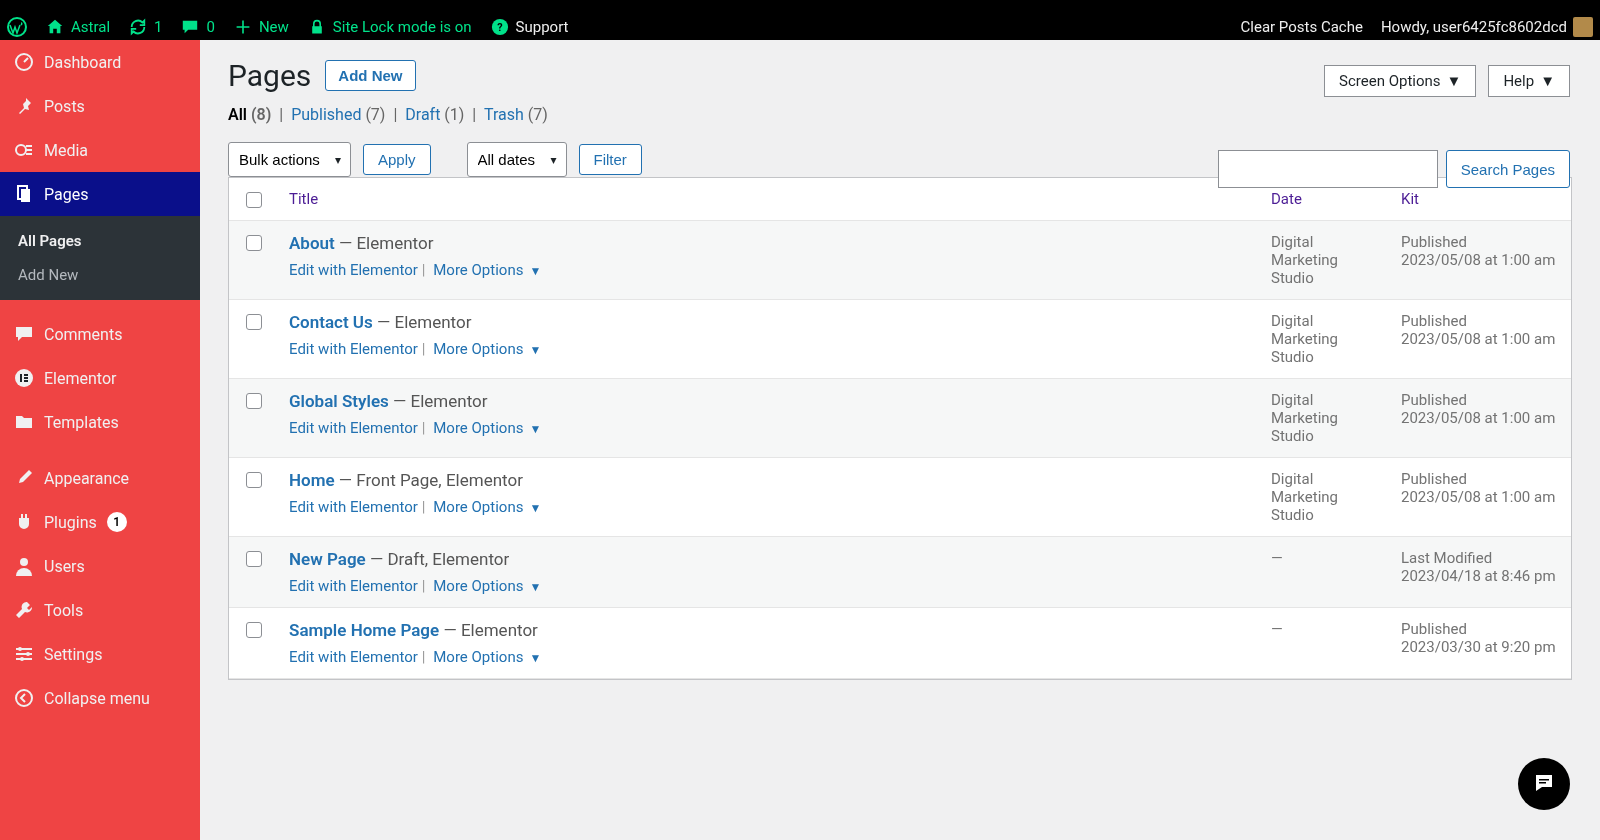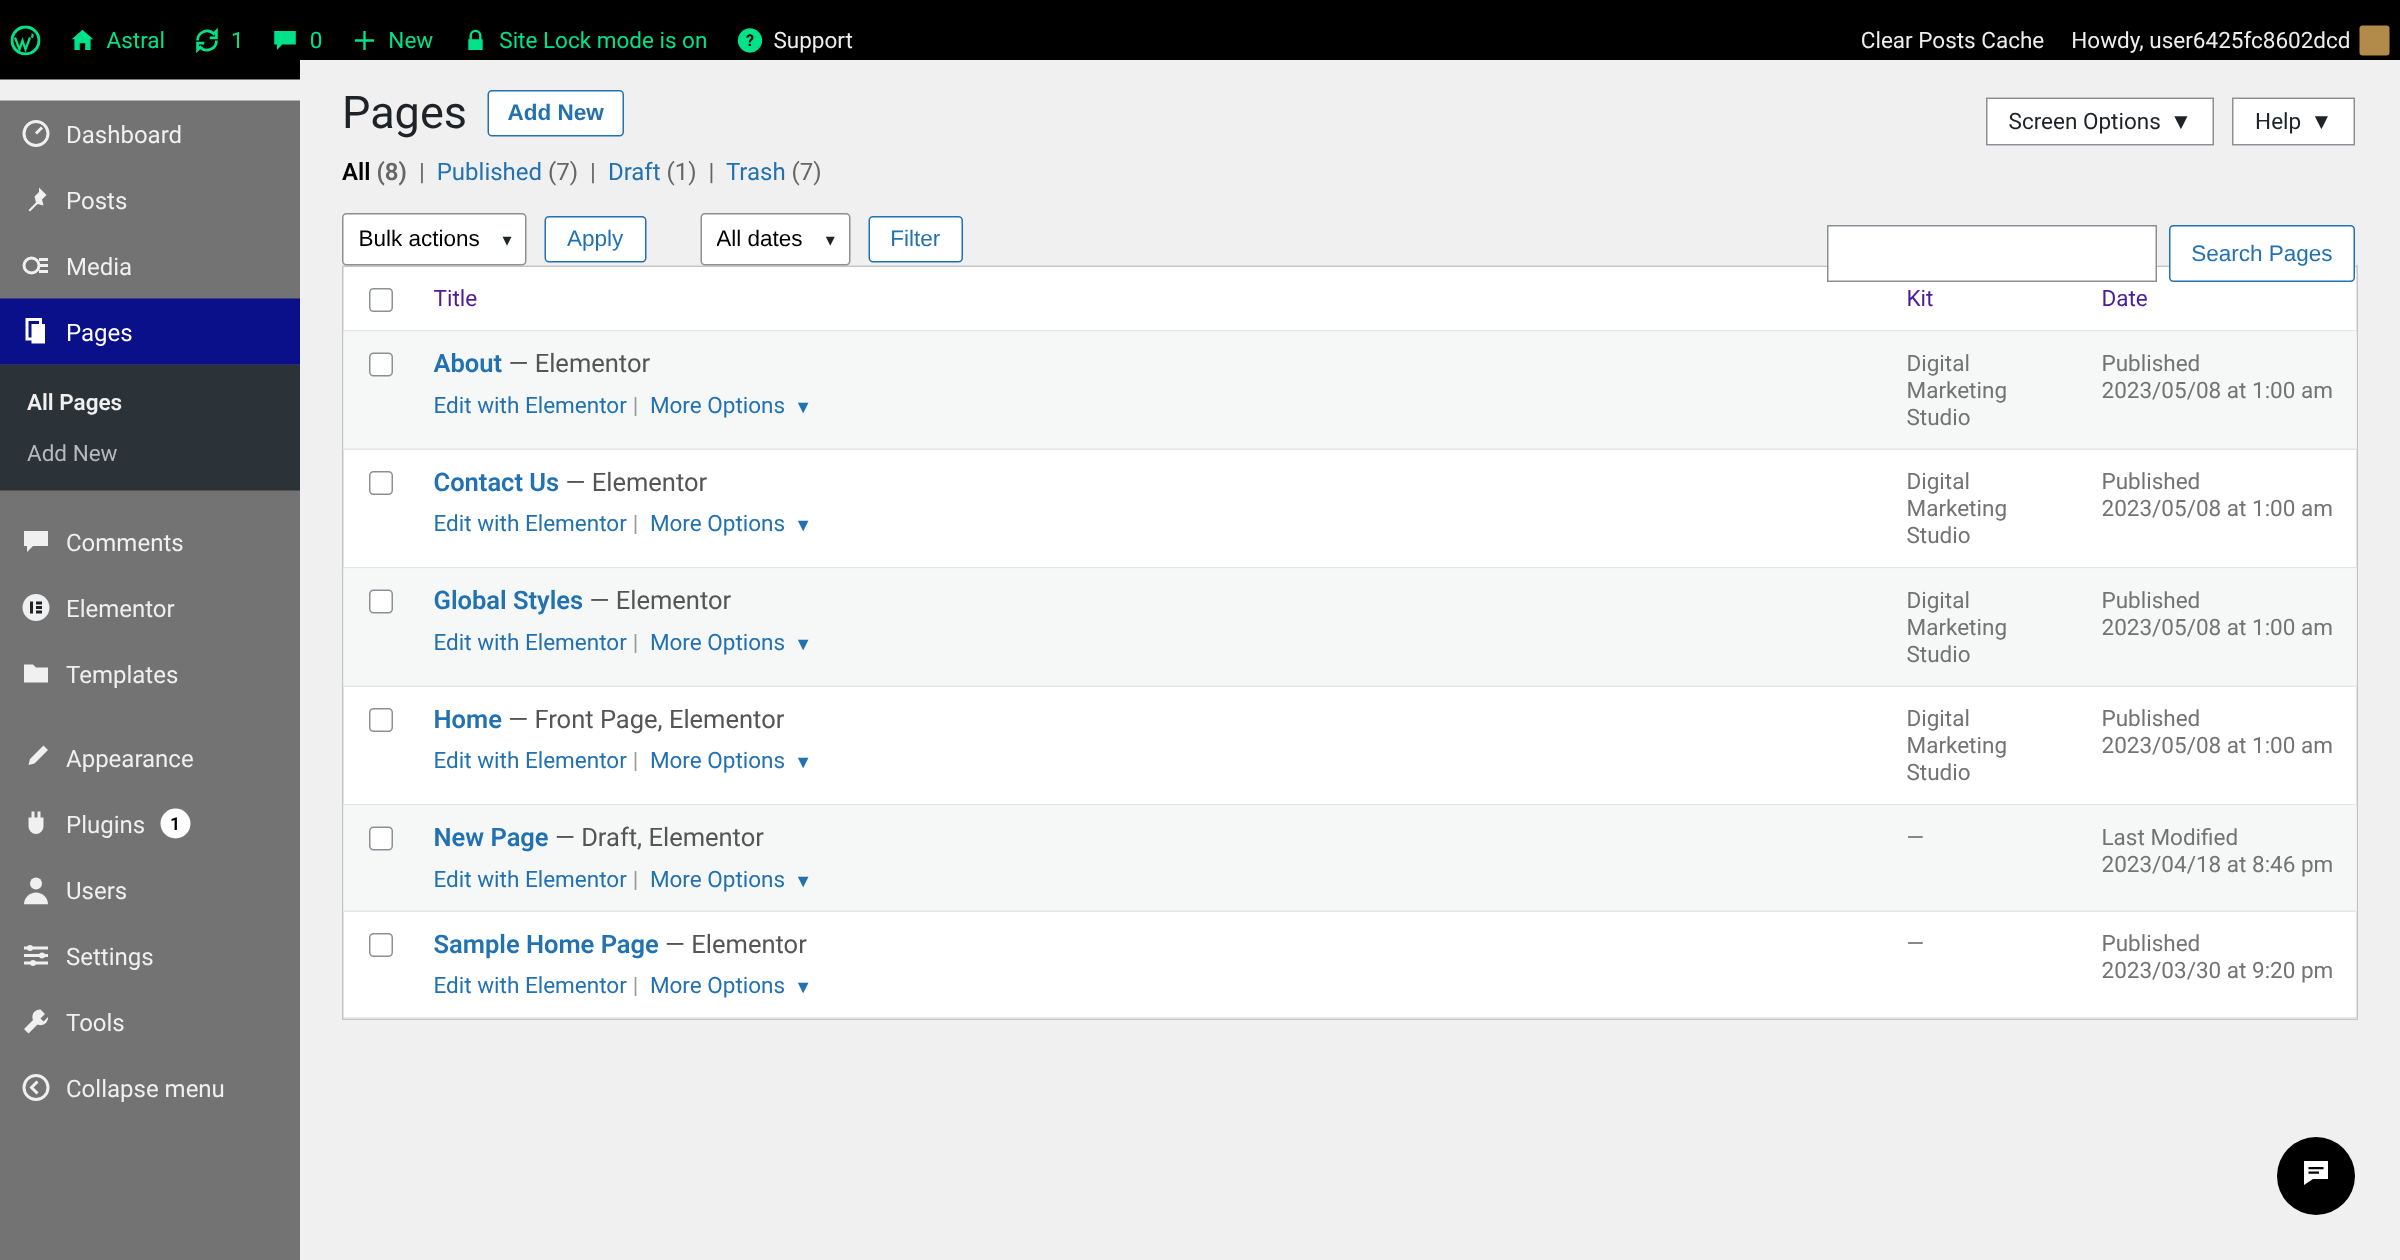--- a/index.html
+++ b/index.html
@@ -8,21 +8,21 @@
 
 
 .adminbar { background: #000; color: #ccc; height: 53px; display: flex; align-items: center; padding: 0 7px; font-size: 15px; justify-content: space-between; }
 .adminbar-left, .adminbar-right { display: flex; align-items: center; gap: 18px; }
 .adminbar-item { display: flex; align-items: center; gap: 6px; color: #eee; cursor: pointer; }
 .adminbar-item.green { color: #00e28a; }
 .ab-icon { display: inline-flex; width: 20px; height: 20px; align-items: center; justify-content: center; }
 .avatar { width: 20px; height: 20px; background: #b28a4a; border-radius: 2px; }
 
 
-.sidebar { position: absolute; left: 0; top: 40px; bottom: 0; width: 200px; background: #737373; color: #fff; margin-top: 27px; }
+.sidebar { position: absolute; left: 0; top: 40px; bottom: 0; width: 200px; background: #ef4444; color: #fff; }
 .menu-item { display: flex; align-items: center; gap: 10px; padding: 12px 14px; color: #f0f0f1; cursor: pointer; font-size: 16px; }
 .menu-item.active { background: #0a0f8a; color: #fff; position: relative; }
 .menu-item.active::after { content: ""; position: absolute; right: -10px; top: 50%; transform: translateY(-50%); border: 10px solid transparent; border-right-color: #f0f0f1; }
 .submenu { background: #2c3338; padding: 8px 0; }
 .submenu-item { padding: 8px 14px 8px 18px; color: #f0f0f1; cursor: pointer; font-size: 15px; }
 .submenu-item.current { font-weight: 600; }
 .submenu-item.dim { color: #b4b9be; }
 .menu-sep { height: 12px; }
 .mi-icon { width: 20px; height: 20px; display: inline-flex; align-items: center; justify-content: center; }
 .badge-num { background: #fff; color: #000; border-radius: 10px; min-width: 20px; height: 20px; display: inline-flex; align-items: center; justify-content: center; font-size: 12px; font-weight: 600; }
@@ -235,37 +235,37 @@
         <svg width="20" height="20" viewBox="0 0 20 20" fill="currentColor">
           <circle cx="10" cy="6" r="4"></circle>
           <path d="M2 20a8 8 0 0116 0z"></path>
         </svg>
       </span>
       <span>Users</span>
     </div>
     <div class="menu-item">
       <span class="mi-icon">
         <svg width="20" height="20" viewBox="0 0 20 20" fill="currentColor">
+          <path d="M13 2a5 5 0 00-5 7l-6 6 3 3 6-6a5 5 0 007-5l-3 3-2-2 3-3z"></path>
+        </svg>
+      </span>
+      <span>Tools</span>
+    </div>
+    <div class="menu-item">
+      <span class="mi-icon">
+        <svg width="20" height="20" viewBox="0 0 20 20" fill="currentColor">
           <rect x="2" y="4" width="16" height="2"></rect>
           <rect x="2" y="9" width="16" height="2"></rect>
           <rect x="2" y="14" width="16" height="2"></rect>
           <circle cx="6" cy="5" r="2"></circle>
           <circle cx="14" cy="10" r="2"></circle>
           <circle cx="8" cy="15" r="2"></circle>
         </svg>
       </span>
       <span>Settings</span>
-    </div>
-    <div class="menu-item">
-      <span class="mi-icon">
-        <svg width="20" height="20" viewBox="0 0 20 20" fill="currentColor">
-          <path d="M13 2a5 5 0 00-5 7l-6 6 3 3 6-6a5 5 0 007-5l-3 3-2-2 3-3z"></path>
-        </svg>
-      </span>
-      <span>Tools</span>
     </div>
     <div class="menu-item">
       <span class="mi-icon">
         <svg width="20" height="20" viewBox="0 0 20 20" fill="currentColor">
           <circle cx="10" cy="10" r="8" fill="none" stroke="currentColor" stroke-width="2"></circle>
           <path d="M11 6l-4 4 4 4" fill="none" stroke="currentColor" stroke-width="2"></path>
         </svg>
       </span>
       <span>Collapse menu</span>
     </div>
@@ -311,22 +311,22 @@
     <button class="btn-outline">Filter</button>
     <span class="items-count">8 items</span>
   </div>
 
   <div class="wp-table">
     <div class="row thead">
       <div class="cell check">
           <span class="cb"></span>
         </div>
       <div class="cell"><a>Title</a></div>
+      <div class="cell"><a>Date</a></div>
       <div class="cell"><a>Kit</a></div>
-      <div class="cell"><a>Date</a></div>
     </div>
     <div id="tbody">
         <div class="row alt">
     <div class="cell check">
             <span class="cb"></span>
           </div>
     <div class="cell">
       <a class="title-link">About</a><span class="title-suffix"> — Elementor</span>
       <div class="row-actions">
         <a>Edit with Elementor</a><span class="divider">|</span>

